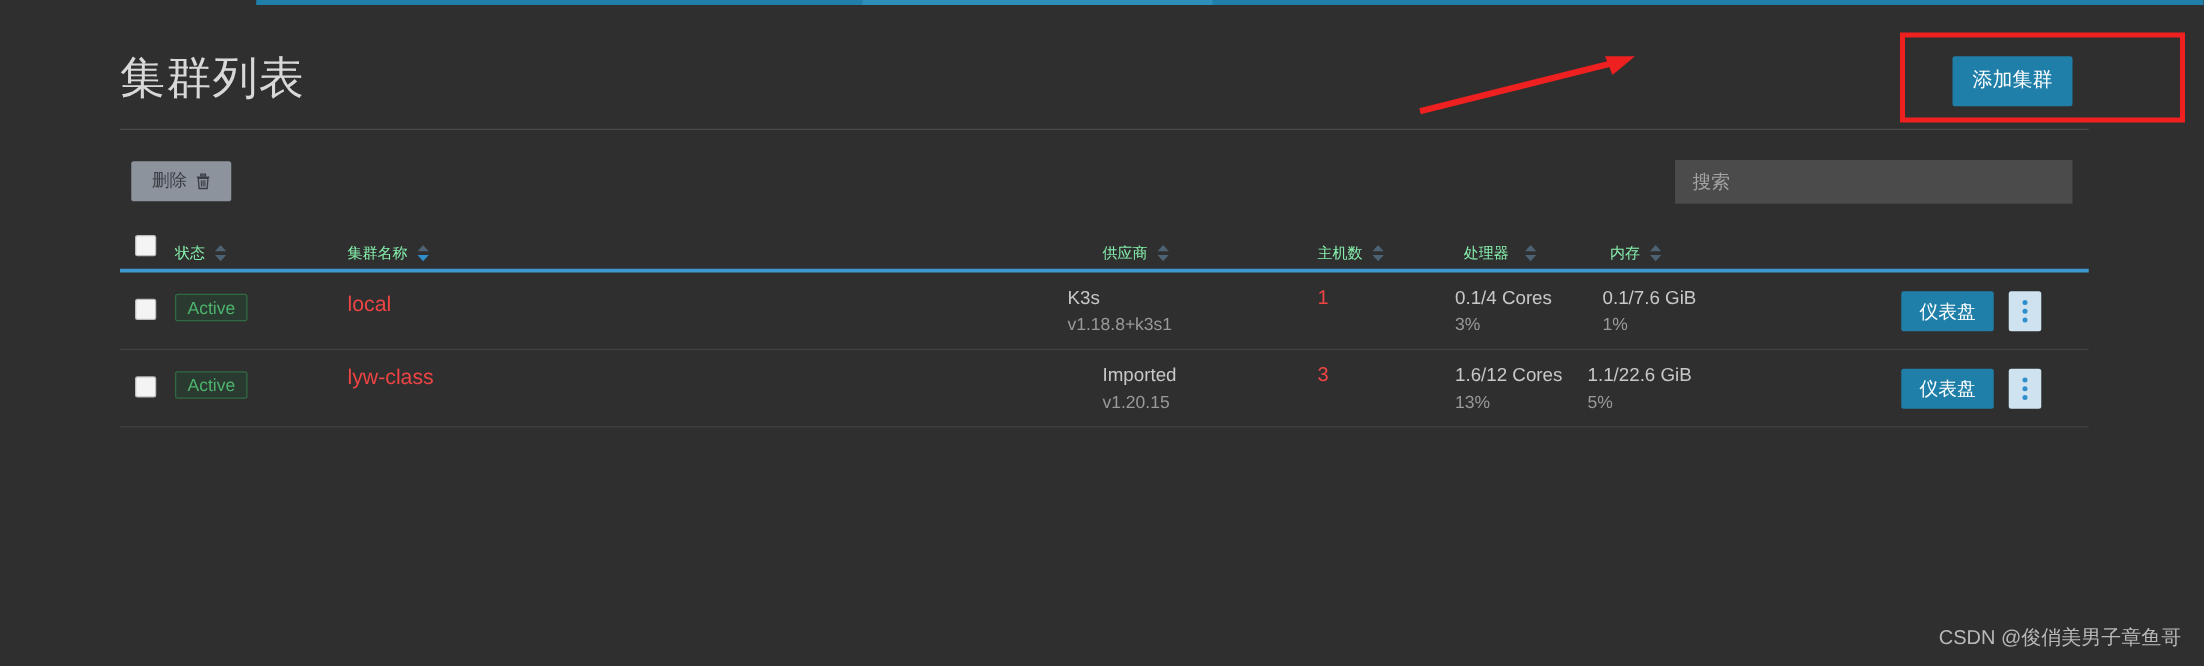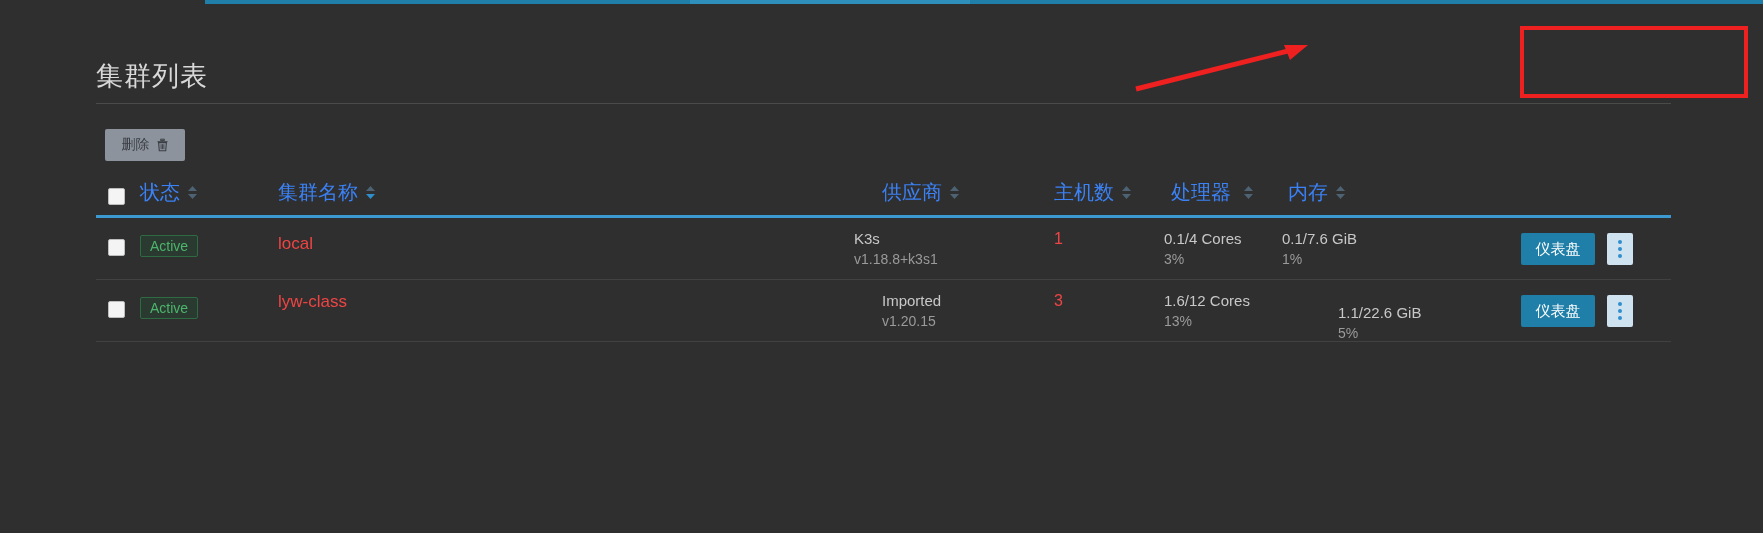--- a/index.html
+++ b/index.html
@@ -17,22 +17,22 @@
     position: absolute; left: 205px; top: 0; width: 1558px; height: 4px;
     background: #1f7fa8;
   }
   .top-rule-lt {
     position: absolute; left: 690px; top: 0; width: 280px; height: 4px;
     background: #2d8fba;
   }
 
   
   .page-title {
-    position: absolute; left: 96px; top: 58px;
-    font-size: 27px; color: #d8d8d8; letter-spacing: 1px;
+    position: absolute; left: 96px; top: 38px;
+    font-size: 36px; color: #d8d8d8; letter-spacing: 1px;
     font-weight: 400;
   }
   .header-rule {
     position: absolute; left: 96px; top: 103px; width: 1575px; height: 1px;
     background: #4b4b4b;
   }
 
   
   .add-btn {
     position: absolute; left: 1562px; top: 45px;
@@ -70,22 +70,22 @@
   }
   .search-input::placeholder { color: #a3a3a3; }
 
   
   .table { position: absolute; left: 96px; top: 178px; width: 1575px; }
   .thead {
     position: relative; height: 40px;
     border-bottom: 3px solid #3c99cf;
   }
   .th {
-    position: absolute; top: 1px;
-    color: #3b82f6; font-size: 20px;
+    position: absolute; top: 16px;
+    color: #86efac; font-size: 12px;
     display: flex; align-items: center; gap: 7px;
     white-space: nowrap; cursor: pointer;
   }
   .sorter { display: inline-flex; flex-direction: column; line-height: 0; }
   .sorter svg { display: block; }
 
   .row {
     position: relative; height: 62px;
     border-bottom: 1px solid #414141;
   }
@@ -127,39 +127,41 @@
 <body>
 
 <div class="page">
 
   <div class="top-rule"></div>
   <div class="top-rule-lt"></div>
 
   <div class="page-title">集群列表</div>
   <div class="header-rule"></div>
 
+  <button class="add-btn">添加集群</button>
 
   <div class="anno-box"></div>
   <svg class="anno-arrow" width="185" height="55">
     <line x1="6" y1="49" x2="170" y2="8" stroke="#ef2020" stroke-width="5"></line>
     <polygon points="178,5 154,5 160,20" fill="#ef2020"></polygon>
   </svg>
 
   <button class="del-btn">
     <span>删除</span>
     <span class="trash">
       <svg width="13" height="14" viewBox="0 0 13 14">
         <path d="M1.5 3.2h10v1.1h-10z" fill="#3a3f45"></path>
         <path d="M4.6 1.2h3.8v1.4H4.6z" fill="none" stroke="#3a3f45" stroke-width="1"></path>
         <path d="M2.6 4.6h7.8l-.7 8.2H3.3z" fill="none" stroke="#3a3f45" stroke-width="1.1"></path>
         <path d="M5.1 6.2v5M6.5 6.2v5M7.9 6.2v5" stroke="#3a3f45" stroke-width="0.9"></path>
       </svg>
     </span>
   </button>
 
+  <input class="search-input" type="text" placeholder="搜索" style="">
 
   <div class="table">
 
     <div class="thead">
       <div class="cb" style="left:12px; top:10px;"></div>
 
       <div class="th" style="left:44px;">
         <span>状态</span>
         <span class="sorter">
           <svg width="11" height="15" viewBox="0 0 11 15">
@@ -263,28 +265,29 @@
         <span>Imported</span>
         <span class="sub">v1.20.15</span>
       </div>
       <div class="cell" style="left:958px;">
         <a class="link" style="font-size:16px">3</a>
       </div>
       <div class="cell" style="left:1068px;">
         <span>1.6/12 Cores</span>
         <span class="sub">13%</span>
       </div>
-      <div class="cell" style="left:1242px;margin-top:12px;">
+      <div class="cell" style="left:1174px;">
         <span>1.1/22.6 GiB</span>
         <span class="sub">5%</span>
       </div>
       <button class="dash-btn" style="left:1425px; top:15px;">仪表盘</button>
       <button class="kebab" style="left:1511px; top:15px;">
         <i></i>
         <i></i>
         <i></i>
       </button>
     </div>
 
   </div>
 
+  <div class="watermark">CSDN @俊俏美男子章鱼哥</div>
 
 </div>
 
 </body></html>

